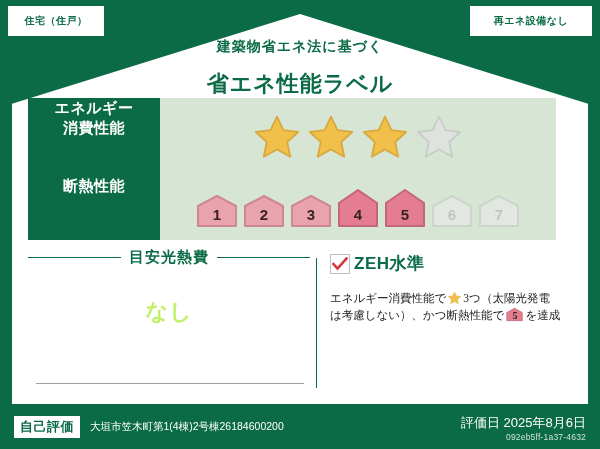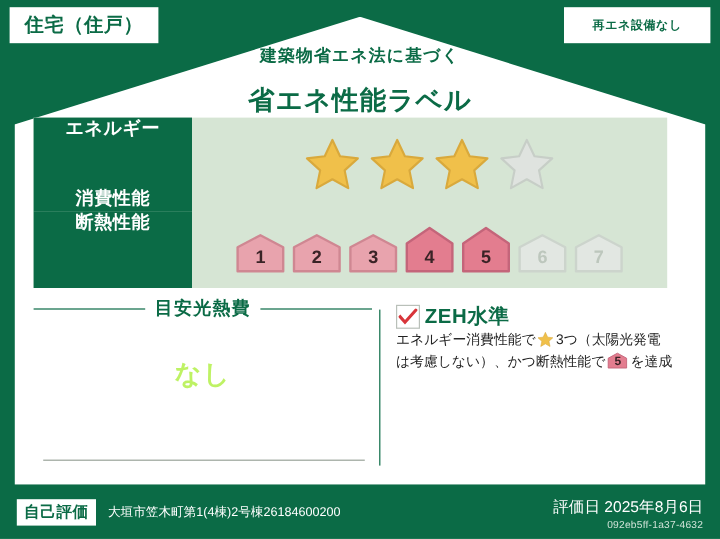--- a/index.html
+++ b/index.html
@@ -13,39 +13,39 @@
   .label-root {
     position: relative;
     width: 600px; height: 449px;
     background: #0b6b46;
     overflow: hidden;
   }
 
   
   .tag-housing {
     position: absolute; left: 8px; top: 6px;
-    width: 124px; height: 30px;
-    background: #ffffff;
-    color: #0b6b46;
-    font-size: 16px; font-weight: bold;
-    letter-spacing: 0.5px;
-    display: flex; align-items: center; justify-content: center;
-    z-index: 6;
-  }
-  
-  .tag-renew {
-    position: absolute; right: 8px; top: 6px;
-    width: 122px; height: 30px;
+    width: 96px; height: 30px;
     background: #ffffff;
     color: #0b6b46;
     font-size: 10px; font-weight: bold;
     letter-spacing: 0.5px;
     display: flex; align-items: center; justify-content: center;
     z-index: 6;
   }
+  
+  .tag-renew {
+    position: absolute; right: 8px; top: 6px;
+    width: 122px; height: 30px;
+    background: #ffffff;
+    color: #0b6b46;
+    font-size: 10px; font-weight: bold;
+    letter-spacing: 0.5px;
+    display: flex; align-items: center; justify-content: center;
+    z-index: 6;
+  }
 
   
   .card-outer {
     position: absolute;
     left: 12px; top: 14px;
     width: 576px; height: 390px;
     background: #ffffff;
     clip-path: polygon(0% 23%, 50% 0%, 100% 23%, 100% 100%, 0% 100%);
     z-index: 2;
   }
@@ -89,21 +89,21 @@
     display: flex; align-items: center;
   }
   .row-energy { top: 0; height: 78px; }
   .row-insul  { top: 78px; height: 64px; }
 
   .perf-key {
     width: 132px; height: 100%;
     background: #0b6b46;
     color: #ffffff;
     display: flex; flex-direction: column;
-    align-items: center; justify-content: space-between;
+    align-items: center; justify-content: flex-start;
     font-size: 15px; font-weight: bold;
     letter-spacing: 0.5px; line-height: 20px;
   }
   .perf-key span { display: block; }
   .perf-val {
     flex: 1; height: 100%;
     display: flex; align-items: center; justify-content: center;
   }
 
   
@@ -179,24 +179,25 @@
     border: 1px solid #b9c0b9;
     background: #ffffff;
     display: flex; align-items: center; justify-content: center;
     flex: 0 0 auto;
   }
   .zeh-title {
     font-size: 17px; font-weight: bold;
     color: #0b6b46; letter-spacing: 0.5px;
   }
   .zeh-desc {
-    margin-top: 1px;
+    margin-top: 15px;
     font-size: 11.5px;
     line-height: 17px;
     color: #222222;
+    font-family: Liberation Serif, serif;
   }
   .inline-star { vertical-align: -3px; margin: 0 1px; }
   .inline-badge {
     display: inline-block;
     vertical-align: -3px;
     margin: 0 2px;
     width: 17px; height: 15px;
     position: relative;
   }
   .inline-badge .n {

